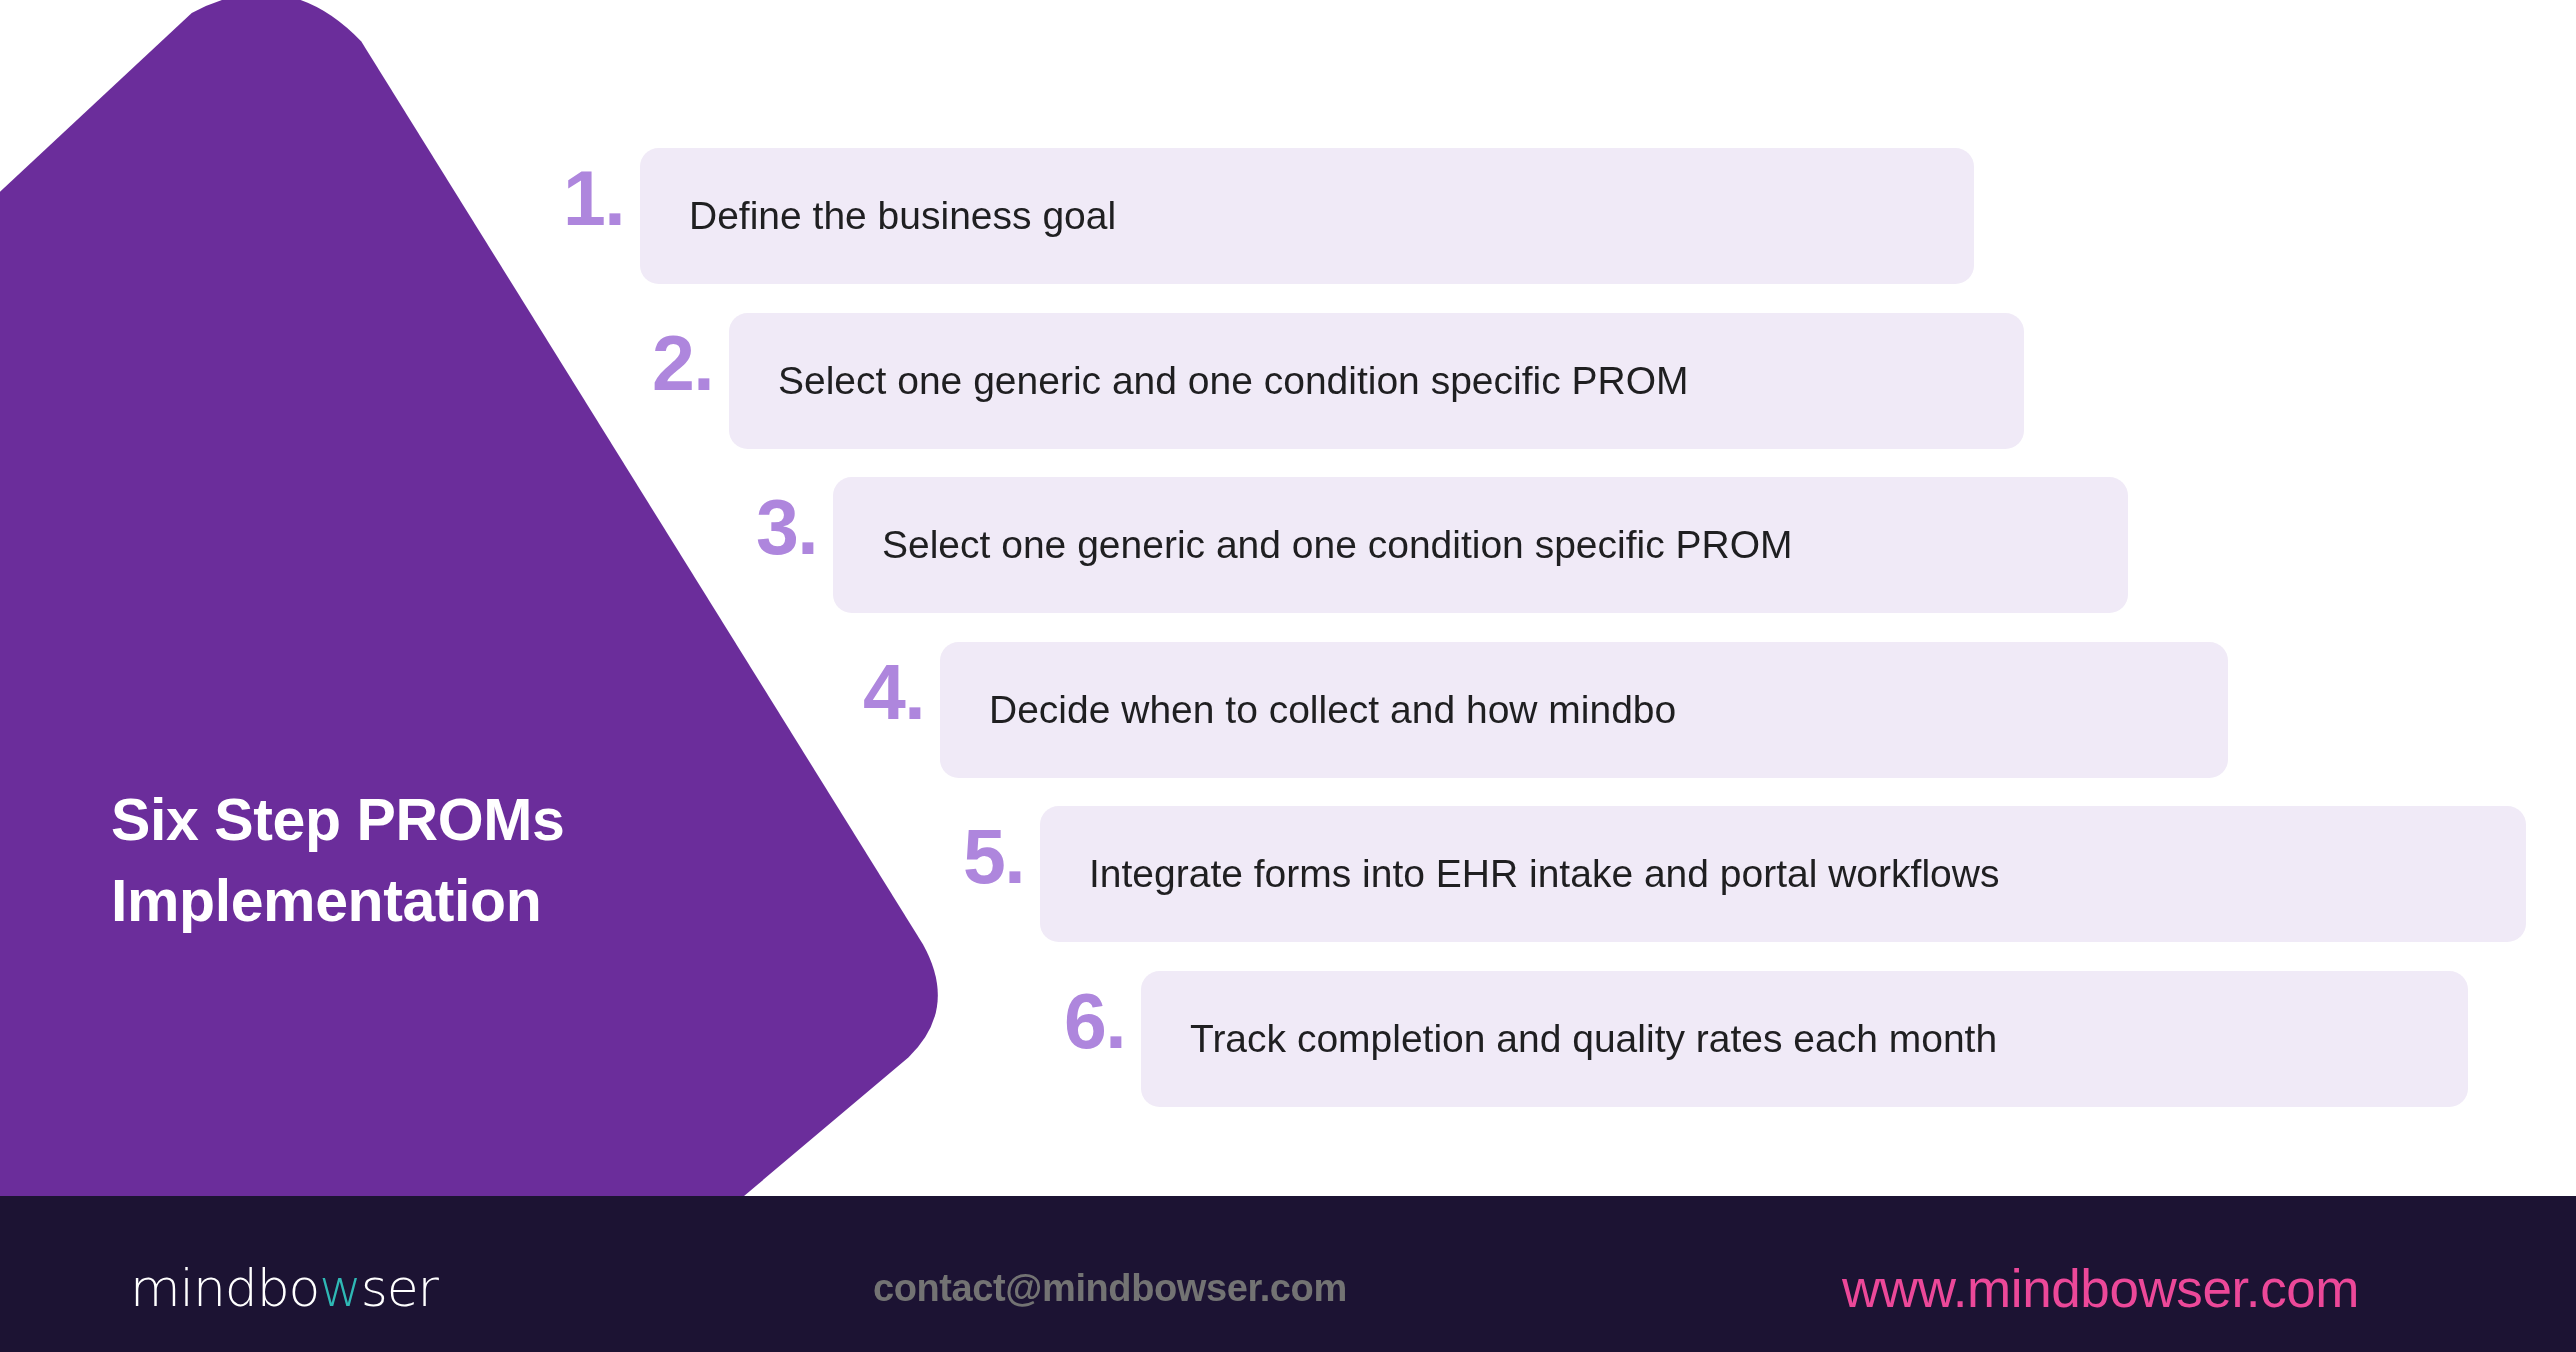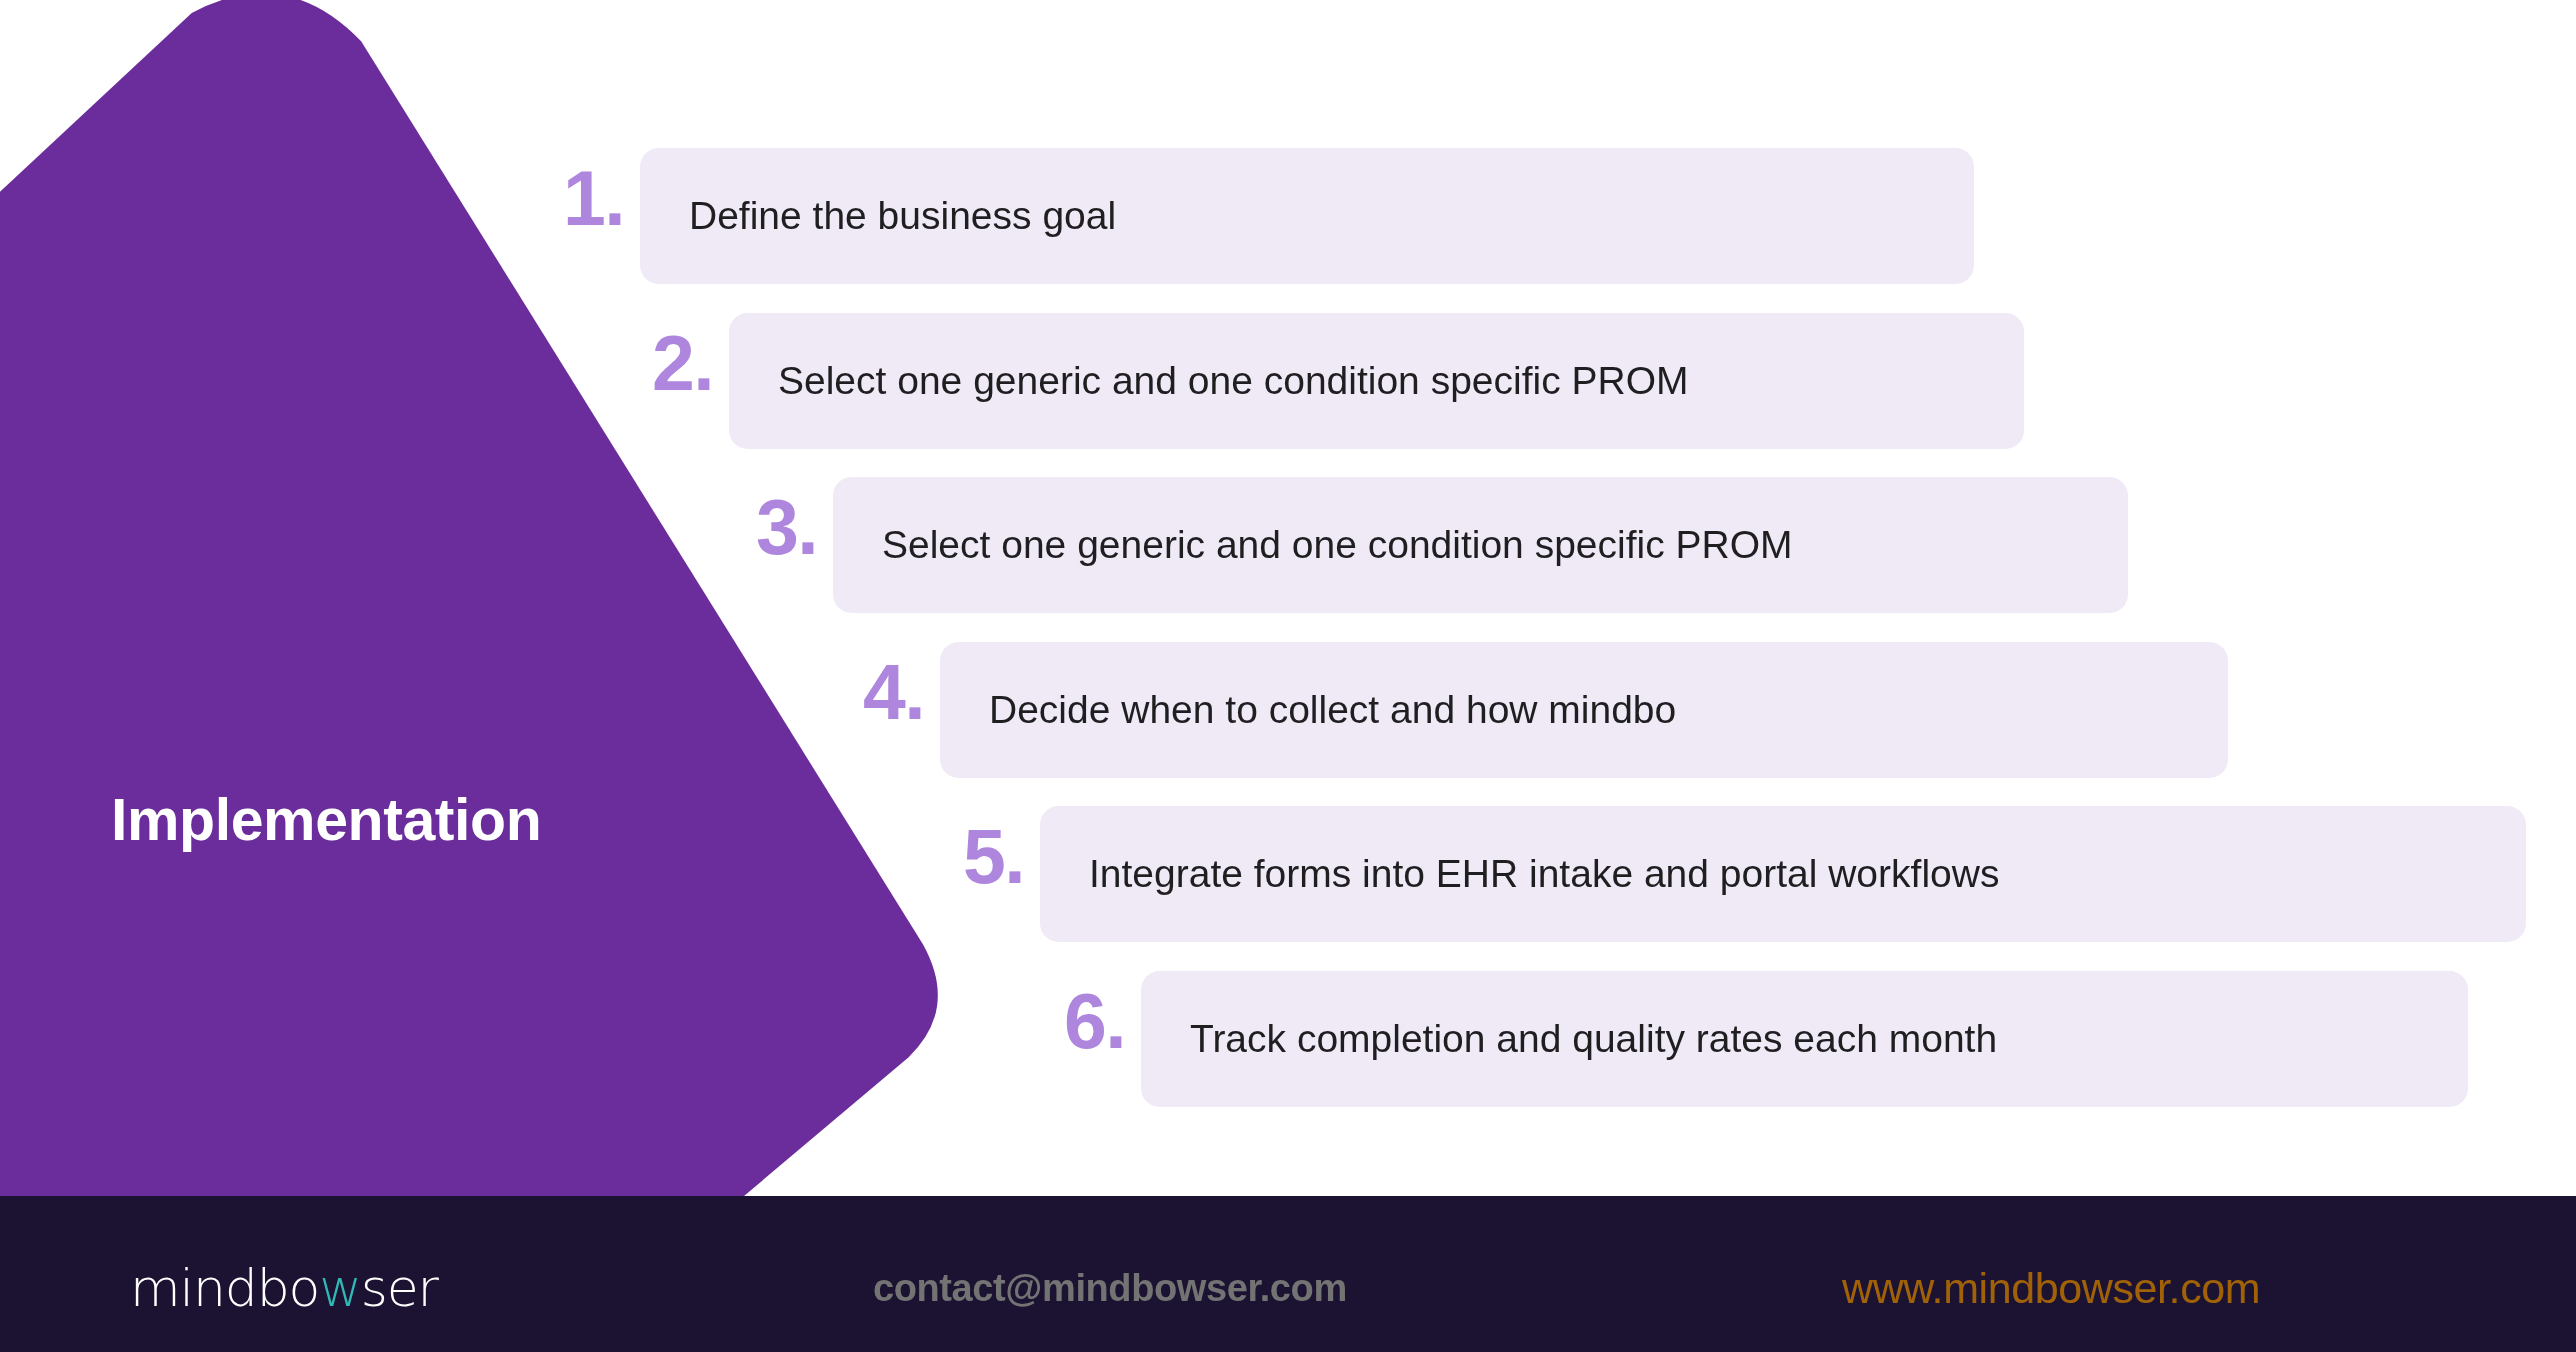--- a/index.html
+++ b/index.html
@@ -131,23 +131,23 @@
     font-size: 38px;
     font-weight: 700;
     color: #737373;
     letter-spacing: -0.4px;
   }
   .footer-site {
     position: absolute;
     left: 1842px;
     top: 50%;
     transform: translateY(-50%);
-    font-size: 43px;
+    font-size: 53px;
     font-weight: 300;
-    color: #a16207;
+    color: #ec4899;
     letter-spacing: -0.4px;
   }
 </style>
 </head>
 <body>
 
 <div id="canvas">
 
   <div class="purple-panel">
     <svg viewBox="0 0 1360 1672" preserveAspectRatio="none" aria-hidden="true">
@@ -156,20 +156,21 @@
                Q 400 -52 505 58
                L 1290 1320
                Q 1340 1410 1270 1478
                L 1040 1672
                L 0 1672
                Z" fill="#6B2D9B"></path>
     </svg>
   </div>
 
   <div class="panel-title">
+    <span class="tline">Six Step PROMs</span>
     <span class="tline">Implementation</span>
   </div>
 
   <div class="steps">
 
     <div class="step-row row-1">
       <div class="step-num">1.</div>
       <div class="step-card">
         <span class="step-text">Define the business goal</span>
       </div>

